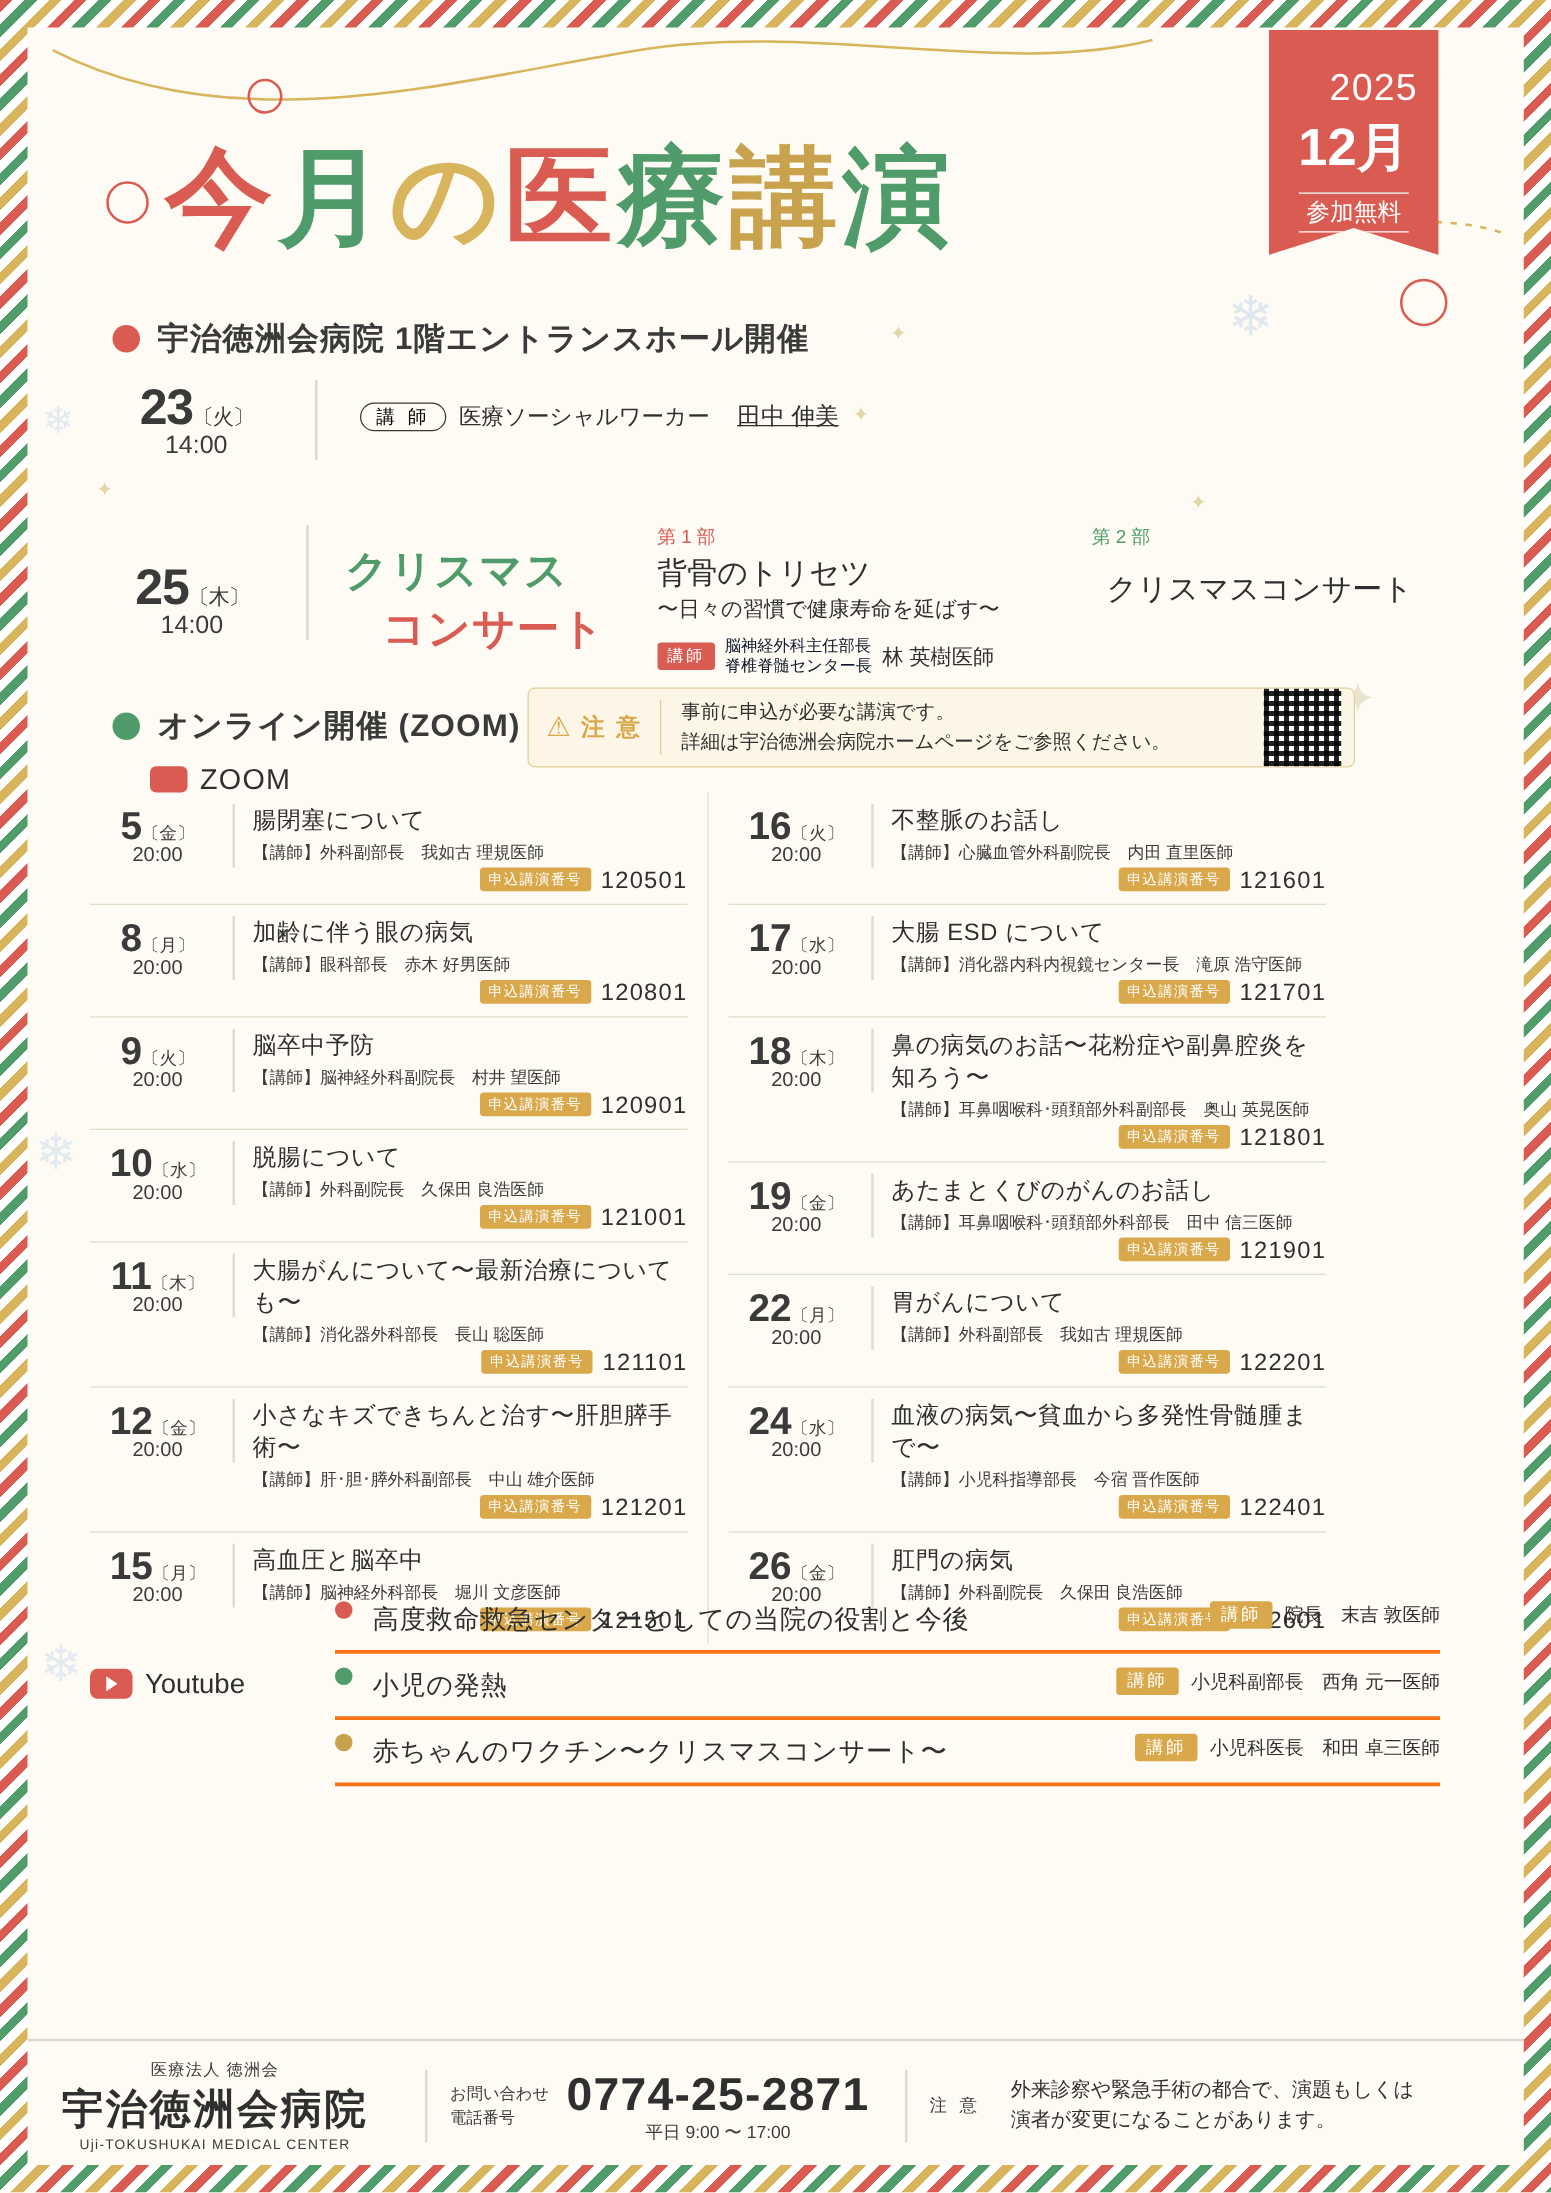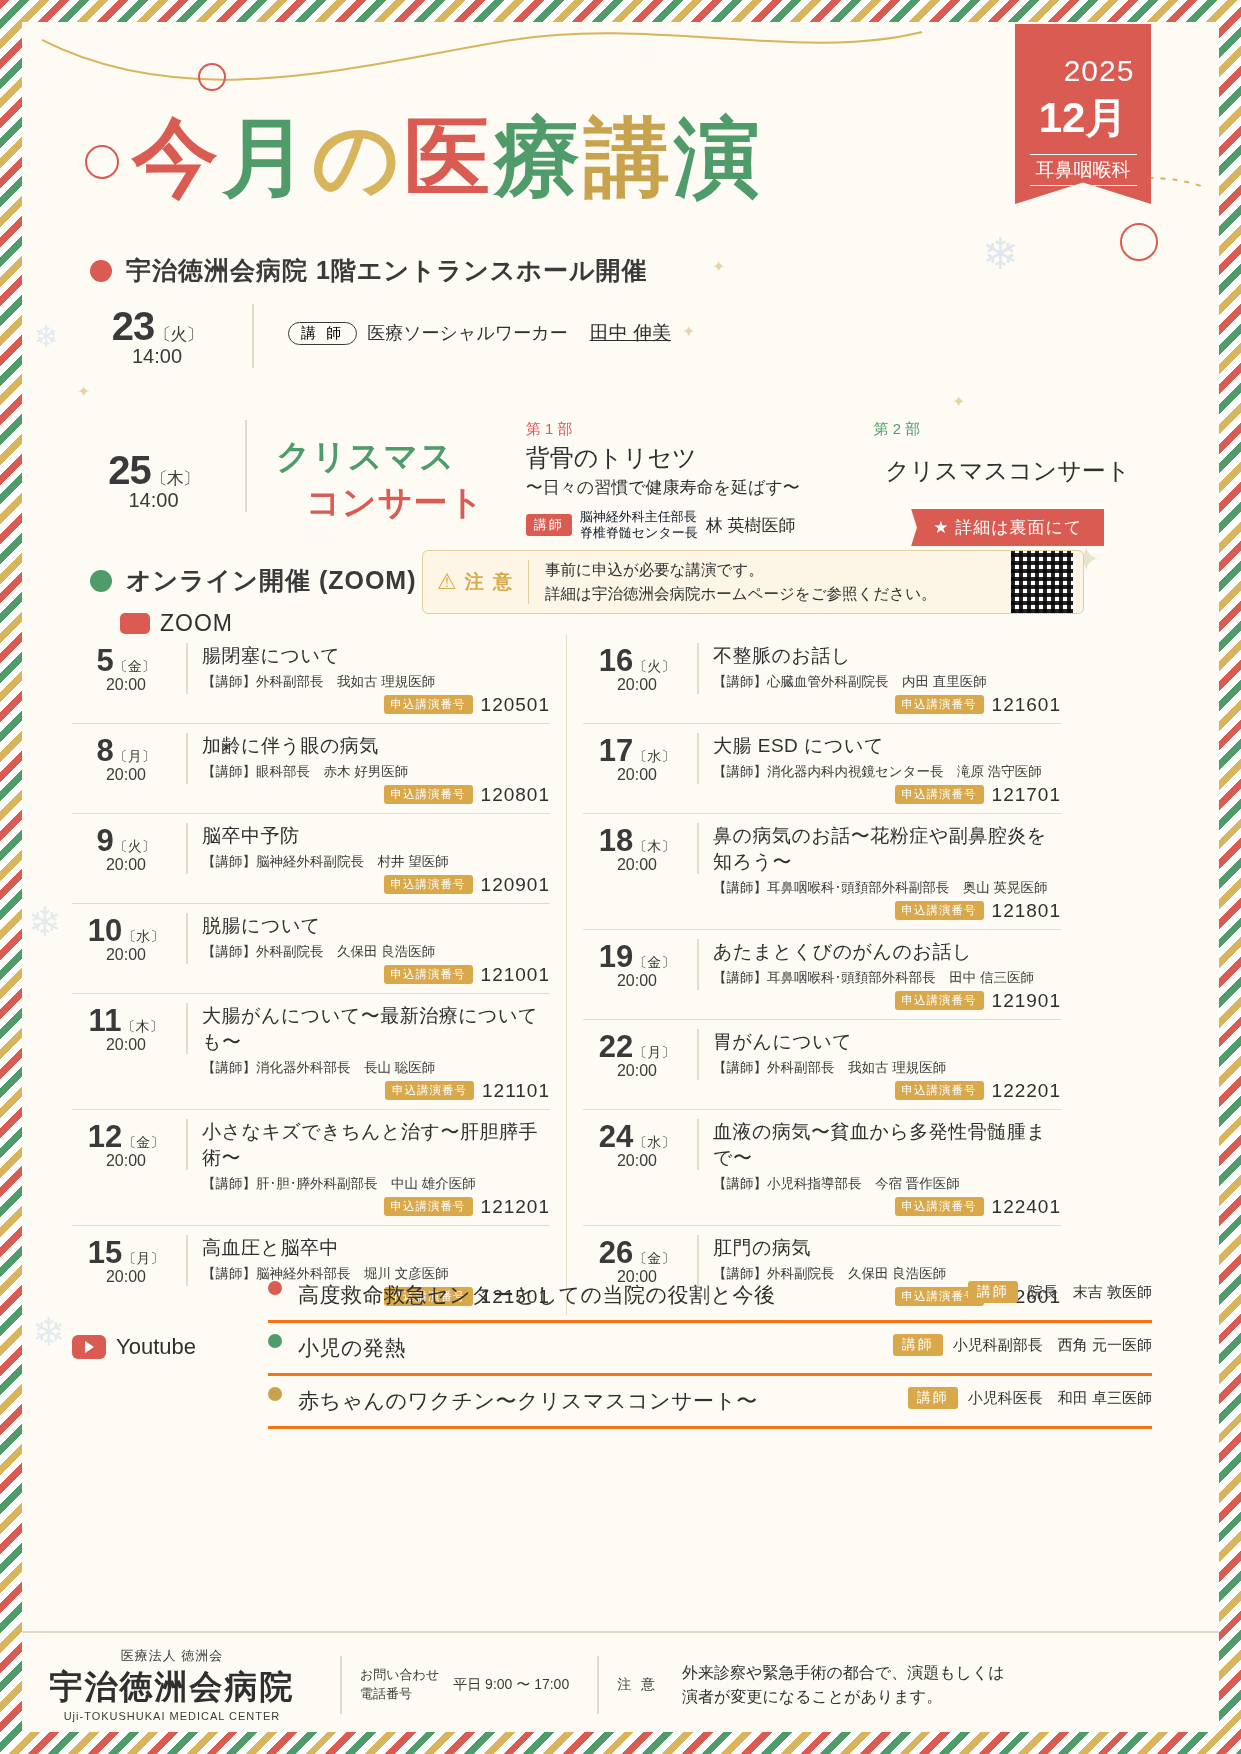--- a/index.html
+++ b/index.html
@@ -166,21 +166,21 @@
     <circle cx="60" cy="140" r="16" stroke="#d95b52" stroke-width="2" fill="none"></circle>
   </svg>
   <svg class="garland" width="200" height="200" style="right:0px;top:110px;">
     <path d="M10,40 C60,55 130,35 185,55" stroke="#d8b45c" stroke-width="2" fill="none" stroke-dasharray="5 7"></path>
     <circle cx="120" cy="110" r="18" stroke="#d95b52" stroke-width="2" fill="none"></circle>
   </svg>
 
   <div class="date-flag">
     <div class="yr">2025</div>
     <div class="mo">12月</div>
-    <div class="free">耳鼻咽喉科</div>
+    <div class="free">参加無料</div>
   </div>
 
   <div class="title-wrap">
     <div class="main-title">
       <span>今</span><span>月</span><span>の</span><span>医</span><span>療</span><span>講</span><span>演</span>
     </div>
   </div>
 
   <div class="sec-head" style="left:68px;top:232px;">
     <span class="dot" style="background:#d95b52;"></span>
@@ -222,23 +222,20 @@
           <span style="font-size:13px;line-height:1.25;color:#0f172a;">
             <span>脳神経外科主任部長</span><br>
             <span>脊椎脊髄センター長</span>
           </span>
           <span style="font-size:17px;color:#2f2f2f;">林 英樹医師</span>
         </div>
       </div>
       <div style="padding-left:60px;width:280px;text-align:center;">
         <div style="font-size:15px;color:#4f9b6a;text-align:left;">第 2 部</div>
         <div style="font-size:24px;color:#2f2f2f;margin-top:16px;">クリスマスコンサート</div>
-        <div style="margin-top:22px;">
-          <span class="ribbon">★ <span>詳細は裏面にて</span></span>
-        </div>
       </div>
     </div>
   </div>
 
   <div class="sec-head" style="left:68px;top:542px;">
     <span class="dot" style="background:#4f9b6a;"></span>
     <span class="txt">オンライン開催 (ZOOM)</span>
   </div>
 
   <div style="position:absolute;left:98px;top:588px;z-index:5;display:flex;align-items:center;gap:10px;">
@@ -450,20 +447,21 @@
       <div class="big">宇治徳洲会病院</div>
       <div class="en">Uji-TOKUSHUKAI MEDICAL CENTER</div>
     </div>
     <div class="fdiv"></div>
     <div class="tel" style="display:flex;align-items:center;gap:14px;">
       <div>
         <div class="lbl">お問い合わせ</div>
         <div class="lbl">電話番号</div>
       </div>
       <div>
+        <div class="num">0774-25-2871</div>
         <div class="hours">平日 9:00 〜 17:00</div>
       </div>
     </div>
     <div class="fdiv" style="margin-left:28px;"></div>
     <div class="fnote-lbl" style="margin-right:24px;">注 意</div>
     <div class="fnote">
       <div>外来診察や緊急手術の都合で、演題もしくは</div>
       <div>演者が変更になることがあります。</div>
     </div>
   </div>

